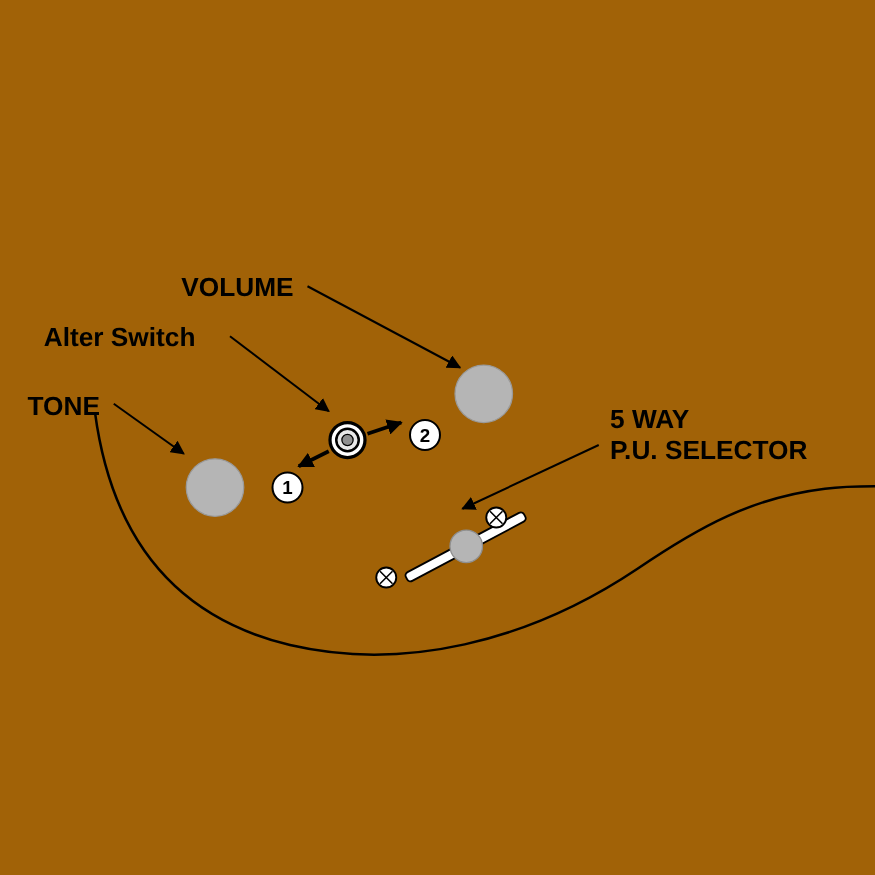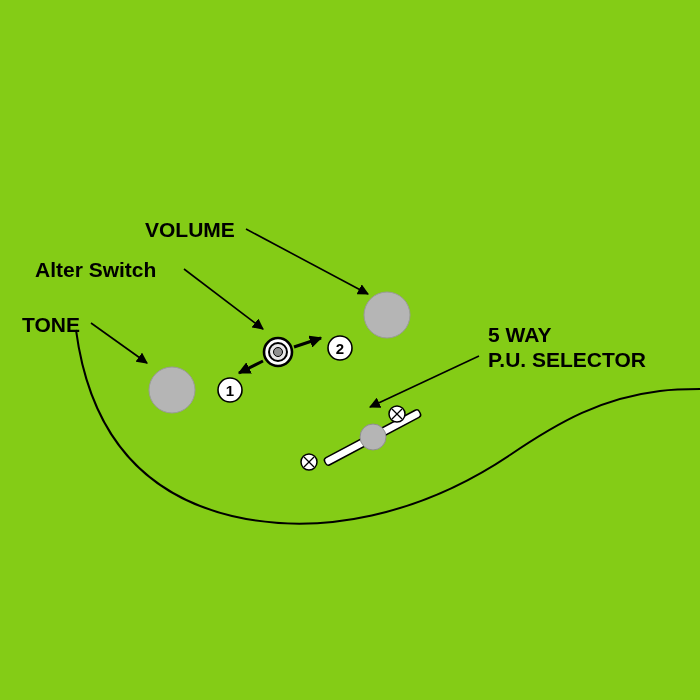--- a/index.html
+++ b/index.html
@@ -4,21 +4,21 @@
 <style>
   html, body {
     margin: 0;
     padding: 0;
     background: #ffffff;
   }
   .stage {
     position: relative;
     width: 700px;
     height: 700px;
-    background: #84cc16;
+    background: #a16207;
     overflow: hidden;
     font-family: "Liberation Sans", sans-serif;
   }
   svg text {
     font-family: "Liberation Sans", sans-serif;
     font-weight: bold;
     fill: #000000;
   }
   .label-text { font-size: 21px; }
   .marker-num { font-size: 15px; }

